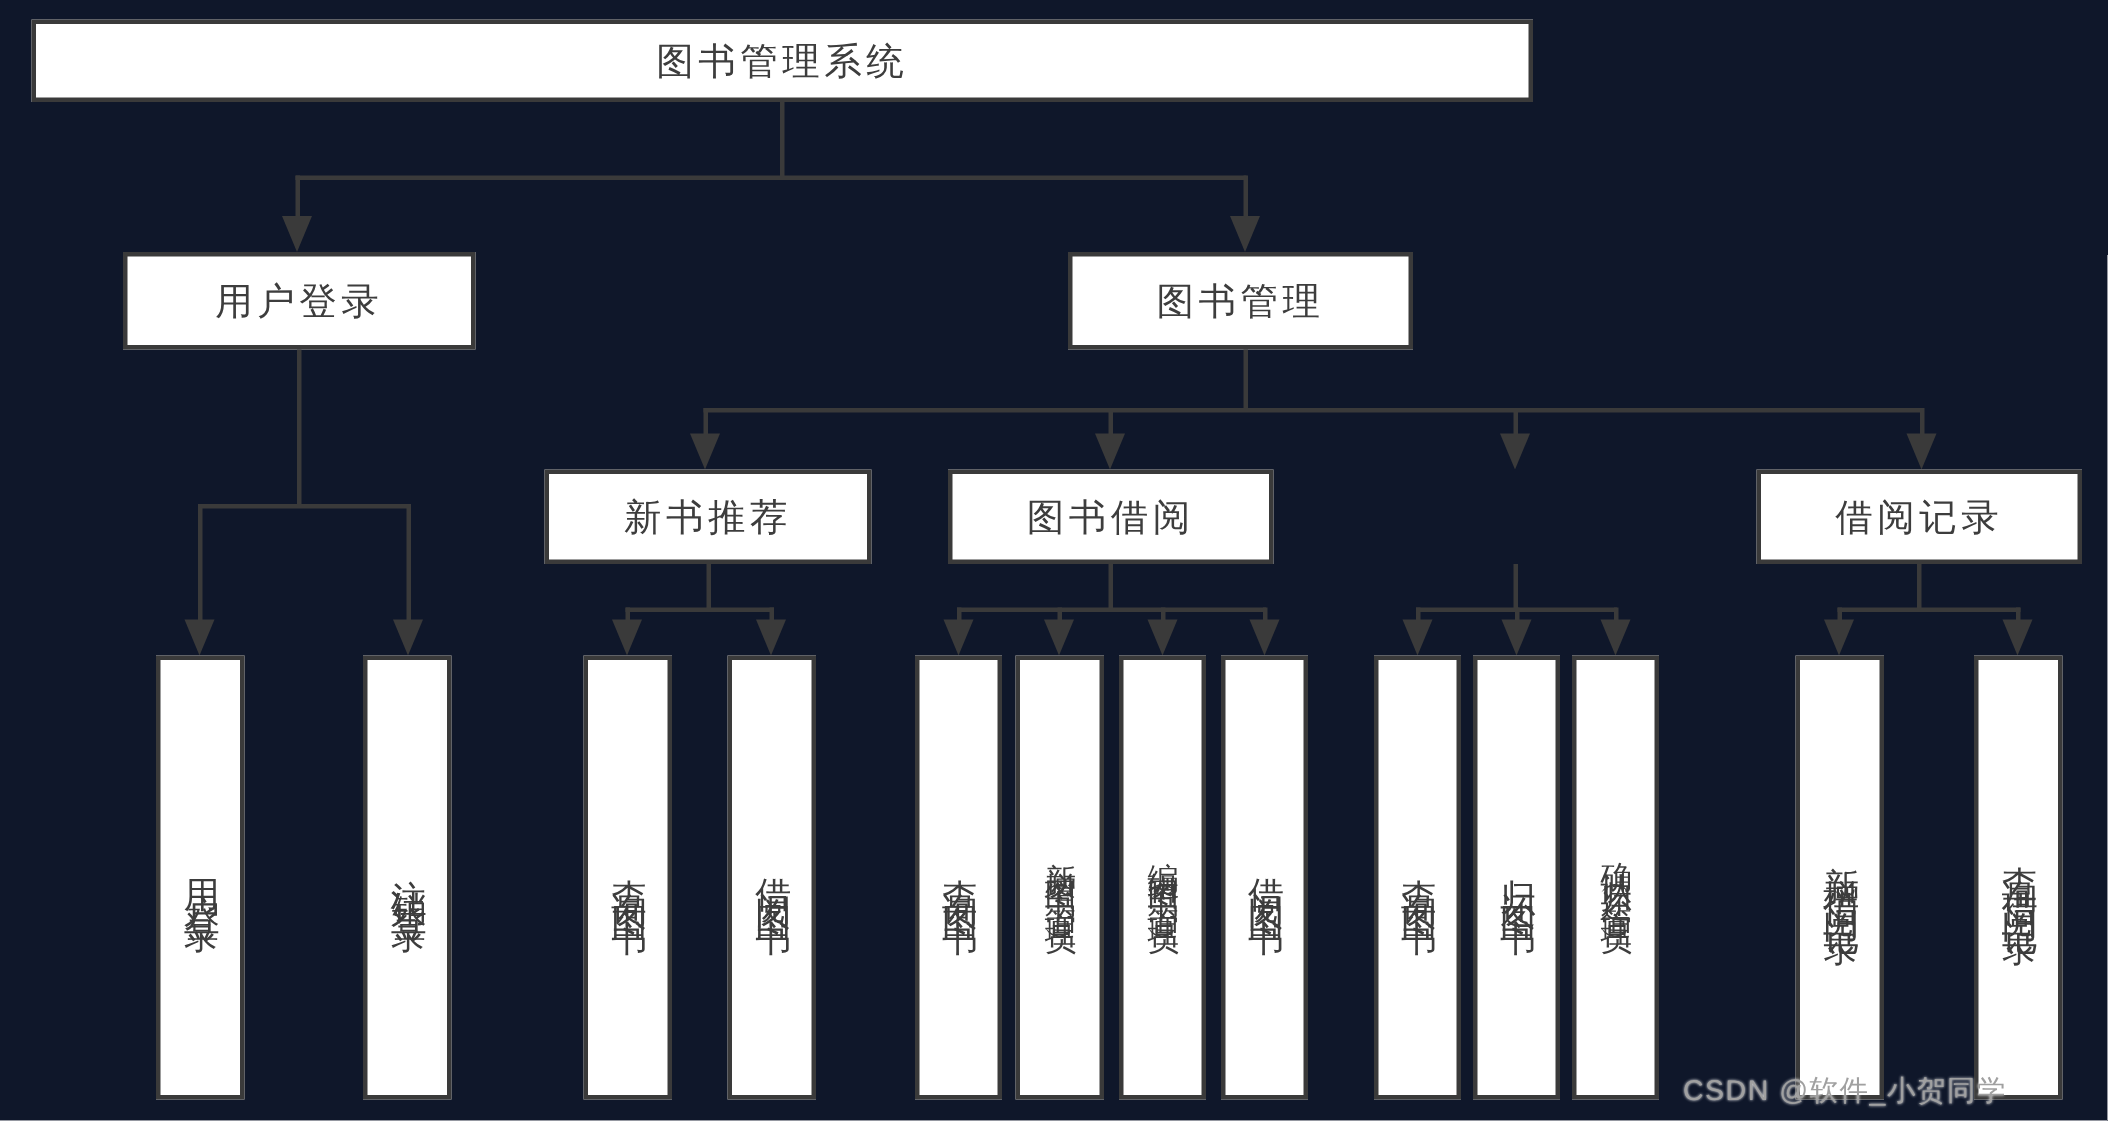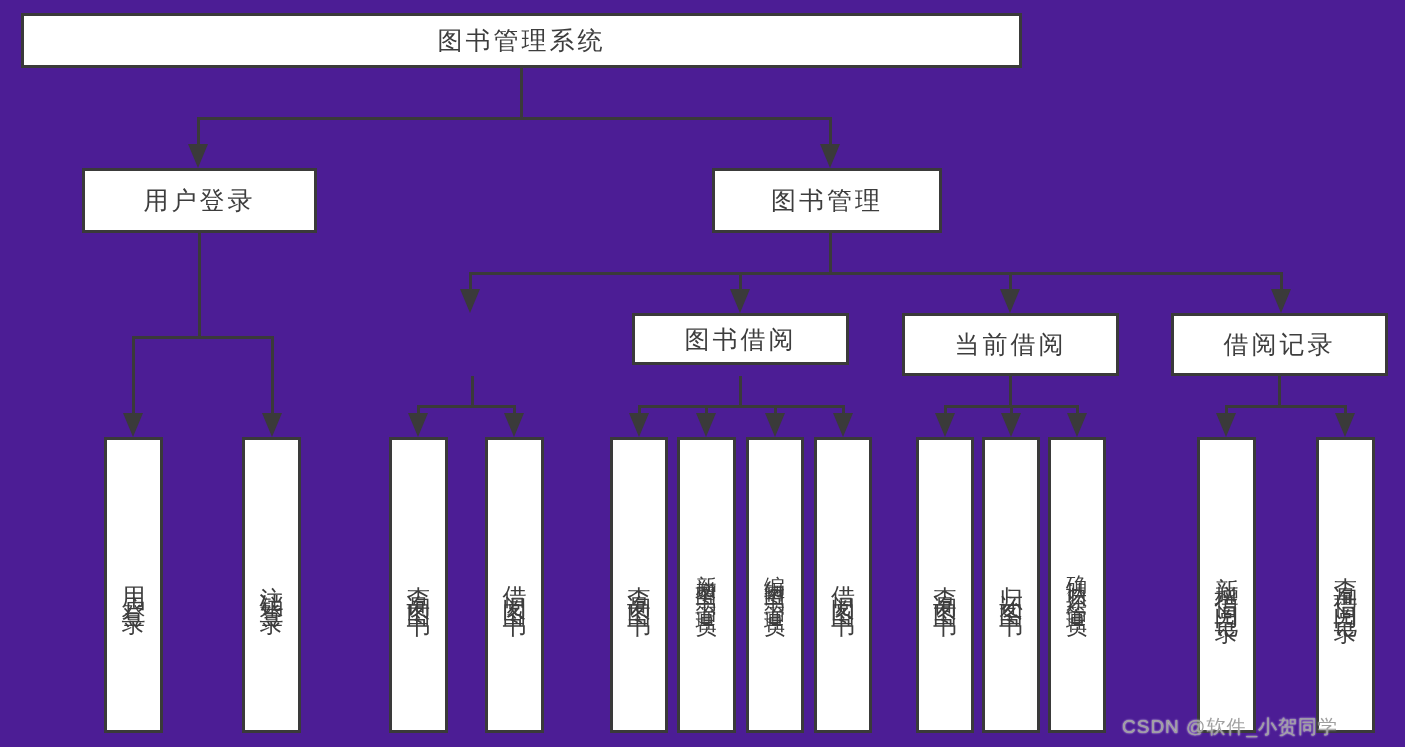--- a/index.html
+++ b/index.html
@@ -1,17 +1,17 @@
 <!DOCTYPE html>
 <html><head>
 <meta charset="utf-8">
 <style>
   html,body{margin:0;padding:0;background:#ffffff;}
   .canvas{
-    position:relative;width:1405px;height:747px;background:#4c1d95;
+    position:relative;width:1405px;height:747px;background:#0f172a;
     font-family:"Liberation Sans",sans-serif;overflow:hidden;
   }
   .box{
     position:absolute;box-sizing:border-box;border:3px solid #3a3a3a;background:#ffffff;
     display:flex;align-items:center;justify-content:center;color:#3d3d3d;
   }
   .hbox{font-size:25px;letter-spacing:3px;white-space:nowrap;}
   .vbox span{
     writing-mode:vertical-rl;text-orientation:mixed;
     font-size:24px;letter-spacing:9px;line-height:1;white-space:nowrap;
@@ -62,25 +62,25 @@
   <div class="line" style="left:469px;top:272px;width:813px;height:3px"></div>
   <div class="line" style="left:469px;top:272px;width:3px;height:20px"></div>
   <div class="arrow" style="left:460px;top:289px"></div>
   <div class="line" style="left:739px;top:272px;width:3px;height:20px"></div>
   <div class="arrow" style="left:730px;top:289px"></div>
   <div class="line" style="left:1009px;top:272px;width:3px;height:20px"></div>
   <div class="arrow" style="left:1000px;top:289px"></div>
   <div class="line" style="left:1280px;top:272px;width:3px;height:20px"></div>
   <div class="arrow" style="left:1271px;top:289px"></div>
 
-  <div class="box hbox" style="left:632px;top:313px;width:217px;height:52px">
+  <div class="box hbox" style="left:363px;top:313px;width:218px;height:63px">
+    <span>新书推荐</span>
+  </div>
+  <div class="box hbox" style="left:632px;top:313px;width:217px;height:63px">
     <span>图书借阅</span>
-  </div>
-  <div class="box hbox" style="left:902px;top:313px;width:217px;height:63px">
-    <span>当前借阅</span>
   </div>
   <div class="box hbox" style="left:1171px;top:313px;width:217px;height:63px">
     <span>借阅记录</span>
   </div>
 
   <div class="line" style="left:471px;top:376px;width:3px;height:31px"></div>
   <div class="line" style="left:417px;top:405px;width:99px;height:3px"></div>
   <div class="line" style="left:417px;top:405px;width:3px;height:12px"></div>
   <div class="arrow" style="left:408px;top:413px"></div>
   <div class="line" style="left:513px;top:405px;width:3px;height:12px"></div>

